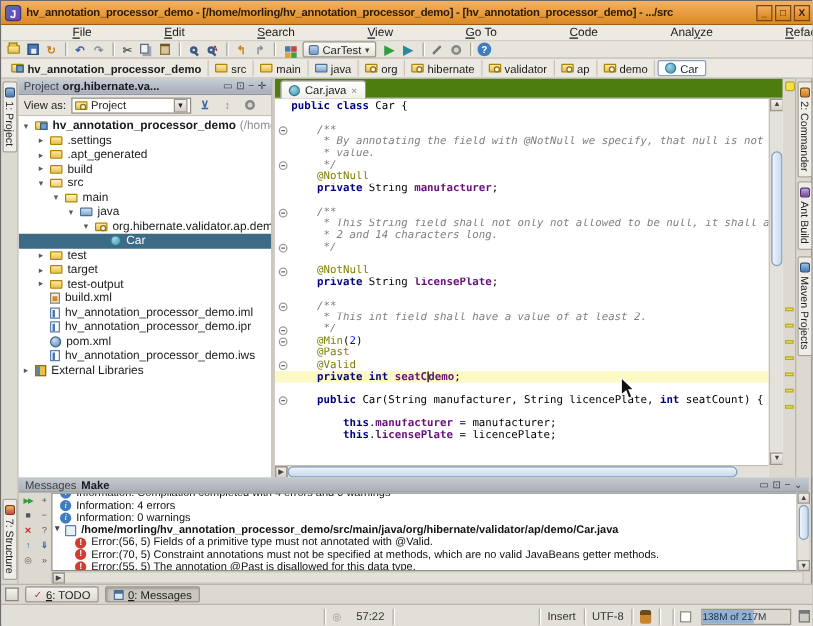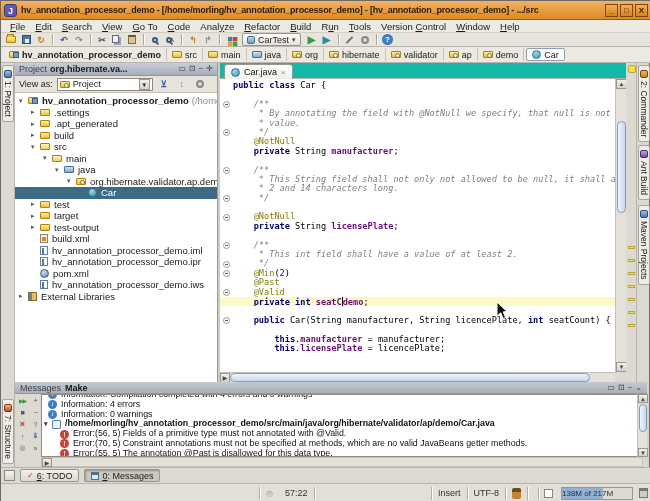--- a/index.html
+++ b/index.html
@@ -16,21 +16,21 @@
     color:#fff; font-size:9px; font-weight:bold; text-align:center; line-height:12px; }
   .wtitle { flex:1; font-size:9px; font-weight:bold; color:#2d1a02; white-space:nowrap; overflow:hidden; letter-spacing:-0.2px; }
   .wbtns { display:flex; gap:2px; }
   .wbtn { width:13px; height:13px; background:linear-gradient(#f4ae5c,#d6821f); border:1px solid #7a480e;
     font-size:8px; font-weight:bold; color:#3a2000; text-align:center; line-height:11px; }
 
   
   .menubar { position:absolute; left:0; top:19px; width:650px; height:13px; background:#eceae3;
     display:flex; align-items:center; padding-left:4px; font-size:9.5px; color:#1a1a1a;
     border-bottom:1px solid #d2cfc6; }
-  .menu-item { padding:0 5px; white-space:nowrap; }
+  .menu-item { padding:0 5px; white-space:nowrap;margin-left:48px; }
 
   
   .toolbar { position:absolute; left:0; top:32px; width:650px; height:14px; background:#e7e4dc;
     display:flex; align-items:center; padding-left:3px; gap:1px; border-bottom:1px solid #b9b5ac; }
   .tbi { width:14px; height:13px; display:flex; align-items:center; justify-content:center;
     font-size:9px; color:#444; }
   .tsep { width:1px; height:11px; background:#aaa69c; box-shadow:1px 0 0 #fff; margin:0 3px; }
   .g { font-weight:bold; }
   .or { color:#c77f1f; } .bl { color:#3a62a8; } .gy { color:#8a8f98; } .dk { color:#555; }
   .gr { color:#2e9e3e; font-size:10px; } .tl { color:#2a8ba0; font-size:10px; }
@@ -105,21 +105,21 @@
   .tarrow { flex:0 0 9px; font-size:7px; color:#5a5a5a; }
   .trow.sel .tarrow { color:#dce8f0; }
   .tlabel { margin-left:4px; }
   .tbold { font-weight:bold; }
   .tsuffix { color:#8a8a8a; margin-left:3px; }
 
   .splitter { position:absolute; left:217px; top:62px; width:2px; height:319px; background:#cfccc4; }
 
   
   .editor { position:absolute; left:219px; top:62px; width:418px; height:319px; background:#fff; }
-  .tabstrip { position:absolute; left:0; top:0; width:418px; height:16px; background:#14b8a6; border-bottom:1px solid #b5b1a8; }
+  .tabstrip { position:absolute; left:0; top:0; width:418px; height:16px; background:#4d7c0f; border-bottom:1px solid #b5b1a8; }
   .etab { position:absolute; left:4px; top:1px; height:15px; background:linear-gradient(#ffffff,#f1efe9);
     border:1px solid #9a968c; border-bottom:none; border-radius:3px 3px 0 0; display:flex; align-items:center; gap:4px; padding:0 6px; font-size:9px; color:#111; }
   .tclose { color:#8a8a8a; font-size:8px; }
   .code { position:absolute; left:0; top:16px; width:395px; height:293px; overflow:hidden; background:#fff; padding-top:2px;
     font-family:"DejaVu Sans Mono", monospace; font-size:8.6px; }
   .cl { height:9.4px; line-height:9.4px; display:flex; white-space:pre; }
   .cl.cur { background:#fdf9c5; }
   .gut { flex:0 0 13px; display:flex; align-items:center; justify-content:center; }
   .fold { width:7px; height:7px; border:1px solid #9a9a9a; border-radius:50%; background:#fff; position:relative; }
   .fold:after { content:""; position:absolute; left:1px; top:2px; width:3px; height:1px; background:#666; }

